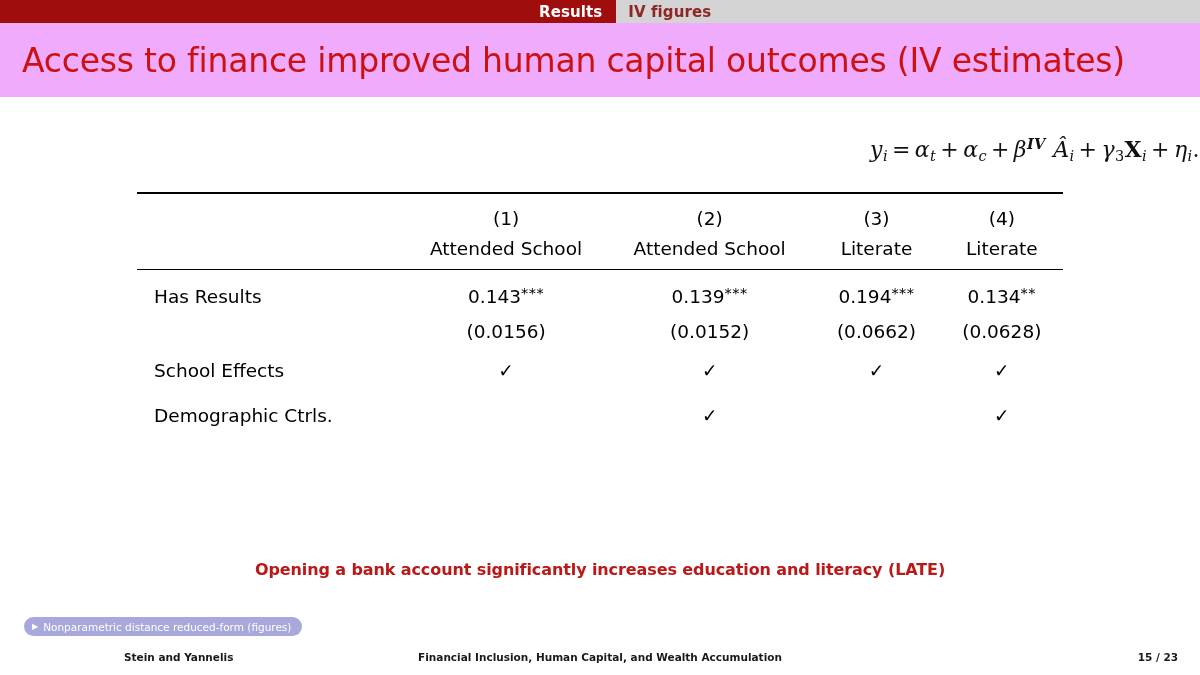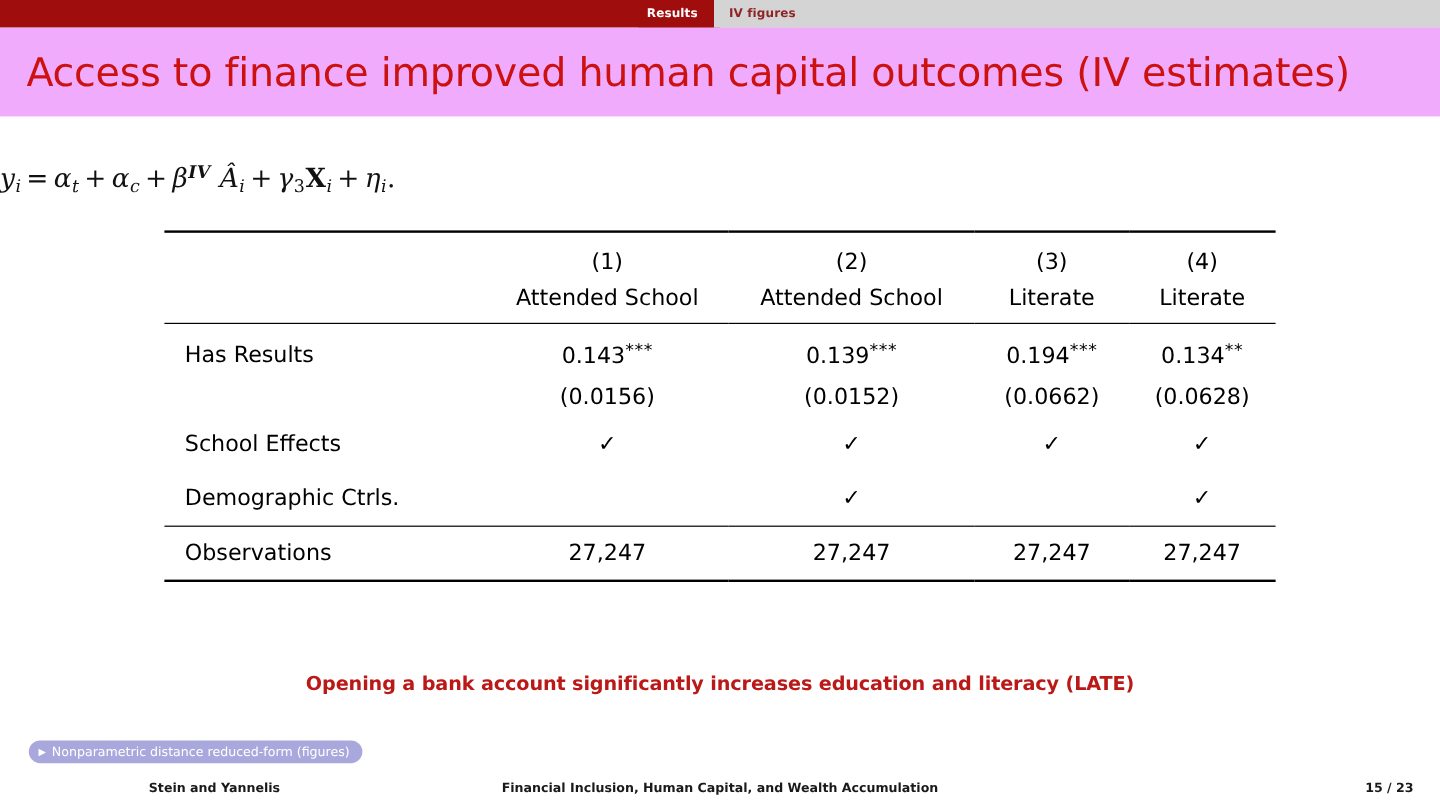--- a/index.html
+++ b/index.html
@@ -26,21 +26,21 @@
     align-items: stretch;
   }
   .nav-spacer-left {
     width: 600px;
     background: #a00d0d;
   }
   .nav-item {
     display: flex;
     align-items: center;
     justify-content: center;
-    font-size: 10px;
+    font-size: 15px;
     font-weight: bold;
     letter-spacing: 0.1px;
     white-space: nowrap;
     padding: 0 7px;
     font-family: "DejaVu Sans", sans-serif;
   }
   .nav-item.active {
     background: #a00d0d;
     color: #ffffff;
     margin-left: -68px;
@@ -74,21 +74,21 @@
     letter-spacing: -0.2px;
     font-family: "DejaVu Sans", sans-serif;
     white-space: nowrap;
   }
 
   
   .equation-wrap {
     position: absolute;
     top: 135px; left: 0;
     width: 1200px;
-    text-align: left;
+    text-align: right;
   }
   .equation {
     display: inline-block;
     font-family: "DejaVu Serif", serif;
     font-size: 22px;
     color: #111;
     font-style: italic;
     letter-spacing: 0.4px;
   }
   .equation .up { font-style: normal; }
@@ -269,27 +269,20 @@
       </tr>
 
       <tr class="row-check">
         <td class="col-label">Demographic Ctrls.</td>
         <td class="col-1 check"></td>
         <td class="col-2 check">✓</td>
         <td class="col-3 check"></td>
         <td class="col-4 check">✓</td>
       </tr>
 
-      <tr class="rule-mid rule-bot row-obs">
-        <td class="col-label">Observations</td>
-        <td class="col-1">27,247</td>
-        <td class="col-2">27,247</td>
-        <td class="col-3">27,247</td>
-        <td class="col-4">27,247</td>
-      </tr>
     </tbody>
   </table>
 </div>
 
 <div class="takeaway">Opening a bank account significantly increases education and literacy (LATE)</div>
 
 <div class="pill">
   <span class="pill-arrow">▶</span>
   <span>Nonparametric distance reduced-form (figures)</span>
 </div>

